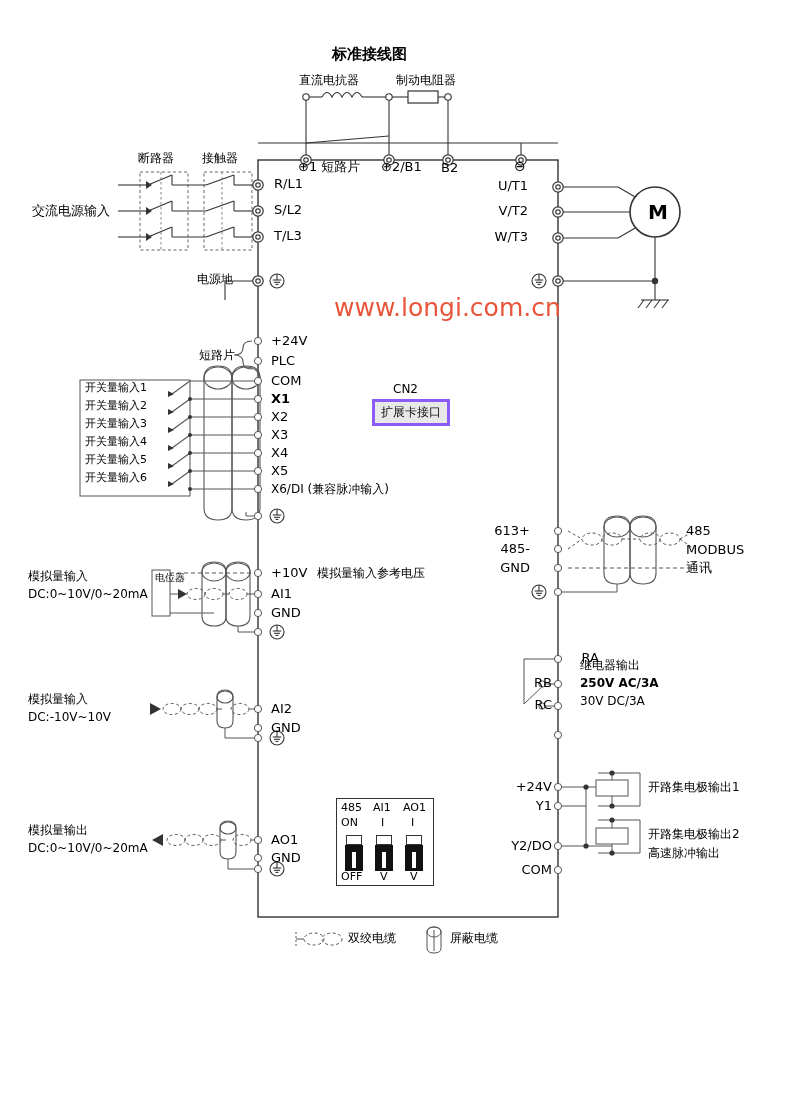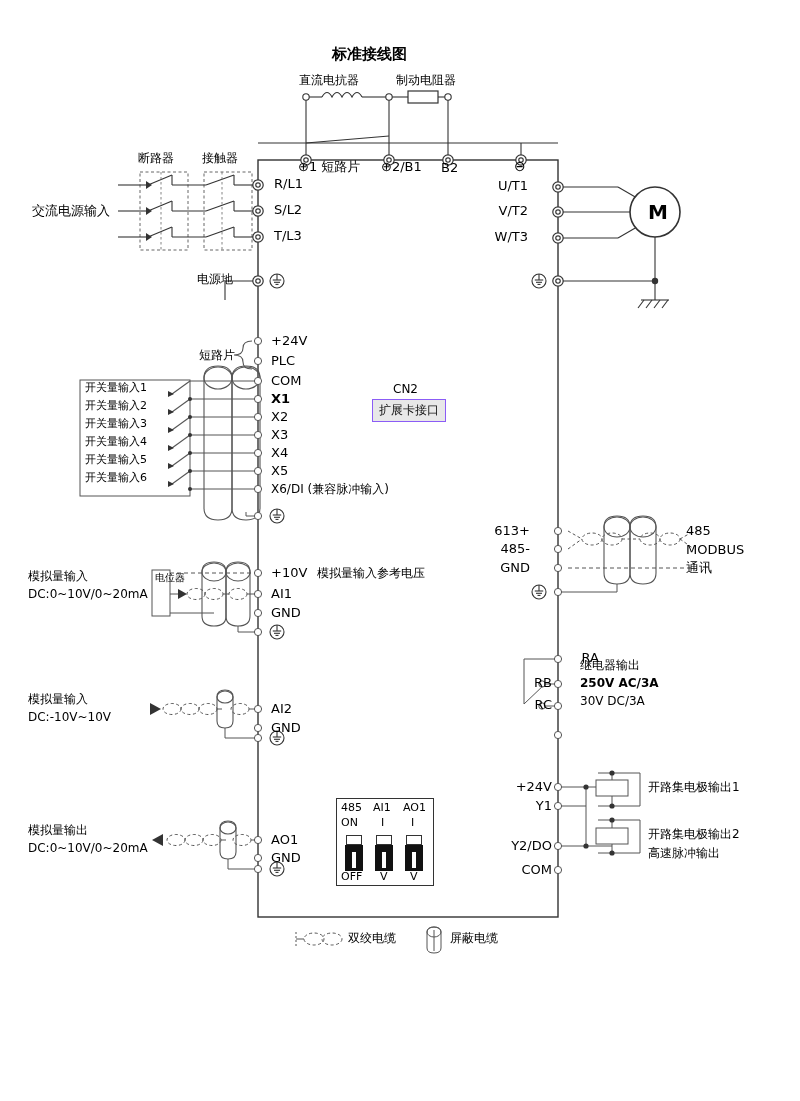--- a/index.html
+++ b/index.html
@@ -15,21 +15,21 @@
   .cn { font-family:"DejaVu Sans","Liberation Sans",sans-serif; }
   .t13 { font-size:13px; }
   .t12 { font-size:12px; }
   .t11 { font-size:11px; }
   .t10 { font-size:10px; }
   .t14 { font-size:14px; }
   .title { font-size:15px; font-weight:bold;margin-top:18px; }
   .wm { color:#e8553a; font-size:25px; font-weight:normal; letter-spacing:0px; }
   .bottomred { color:#e2422a; font-size:23px; font-weight:bold; letter-spacing:1px; }
   .cn2box {
-    position:absolute; border:1px solid #8b5cf6; background:#e8e8e8;
+    position:absolute; border:3px solid #8b5cf6; background:#e8e8e8;
     padding:2px 6px; font-size:12px; color:#111;
   }
   .dipwrap { position:absolute; border:1px solid #333; background:#fff; }
   .dipsw {
     position:absolute; background:#111; border:1px solid #111;
   }
   .dipsw i {
     display:block; width:4px; height:16px; background:#fff; margin:6px auto 0 auto;
   }
   .dipcap { position:absolute; background:#fff; border:1px solid #333; }
@@ -436,20 +436,21 @@
   <div class="lbl t13" style="left:274px; top:177px;">R/L1</div>
   <div class="lbl t13" style="left:274px; top:203px;">S/L2</div>
   <div class="lbl t13" style="left:274px; top:229px;">T/L3</div>
   <div class="lbl cn t12" style="left:181px; top:273px;margin-left:16px;">电源地</div>
 
   <div class="lbl t13" style="left:528px; top:179px; transform:translateX(-100%);">U/T1</div>
   <div class="lbl t13" style="left:528px; top:204px; transform:translateX(-100%);">V/T2</div>
   <div class="lbl t13" style="left:528px; top:230px; transform:translateX(-100%);">W/T3</div>
   <div class="lbl" style="left:648px; top:201px; font-size:20px; font-weight:bold;">M</div>
 
+  <div class="lbl wm" style="left:334px; top:294px;">www.longi.com.cn</div>
 
   <div class="lbl t12" style="left:393px; top:383px;">CN2</div>
   <div class="cn2box" style="left:372px; top:399px;">扩展卡接口</div>
 
   <div class="lbl t13" style="left:271px; top:334px;">+24V</div>
   <div class="lbl t13" style="left:271px; top:354px;">PLC</div>
   <div class="lbl t13" style="left:271px; top:374px;">COM</div>
   <div class="lbl t13" style="left:271px; top:392px;font-weight:bold;">X1</div>
   <div class="lbl t13" style="left:271px; top:410px;">X2</div>
   <div class="lbl t13" style="left:271px; top:428px;">X3</div>

